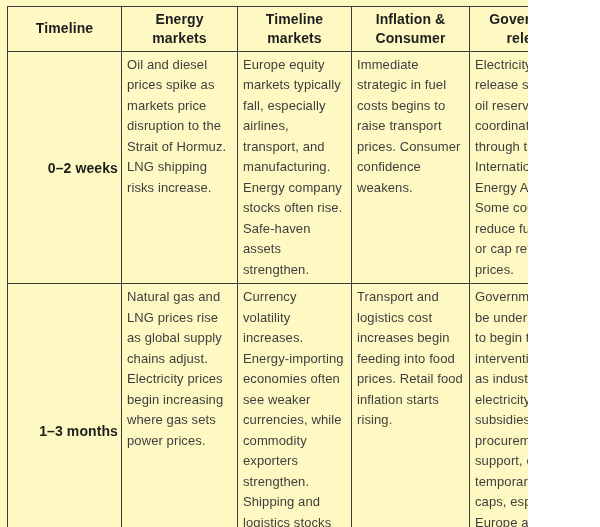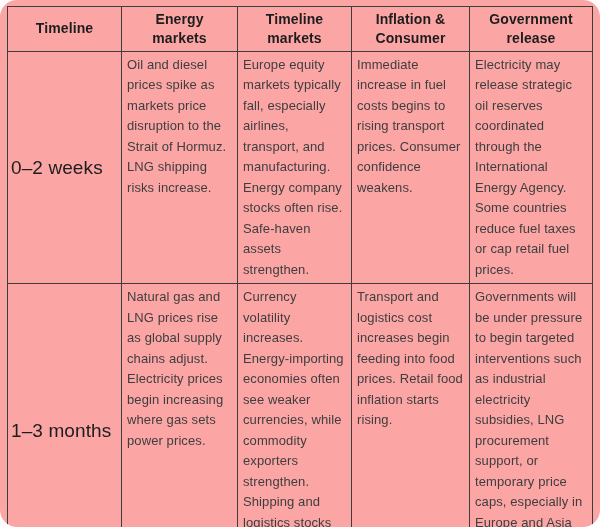--- a/index.html
+++ b/index.html
@@ -3,25 +3,24 @@
   <meta charset="utf-8">
   <style>
     html, body {
       margin: 0;
       padding: 0;
       background: #ffffff;
       font-family: "Liberation Sans", "DejaVu Sans", sans-serif;
     }
     .page {
       position: relative;
-      width: 600px;
+      width: 528px;
       height: 527px;
       overflow: hidden;
-      background: #fca5a5;
-      border-radius: 17px;
+      background: #fef9c3;
     }
     table.timeline-table {
       position: absolute;
       left: 7px;
       top: 6px;
       width: 585px;
       border-collapse: collapse;
       table-layout: fixed;
     }
     th, td {
@@ -34,24 +33,24 @@
       color: #1d1d1d;
       text-align: center;
       vertical-align: middle;
       white-space: pre-line;
       line-height: 1.35;
       padding: 3px 2px;
       height: 38px;
       letter-spacing: 0.1px;
     }
     td.timeline-cell {
-      font-size: 19px;
-      font-weight: normal;
+      font-size: 14px;
+      font-weight: bold;
       color: #1d1d1d;
-      text-align: left;
+      text-align: right;
       vertical-align: middle;
       padding: 2px 3px;
       letter-spacing: 0.1px;
     }
     td.body-cell {
       font-size: 13px;
       color: #3e3e3e;
       vertical-align: top;
       text-align: left;
       line-height: 20.5px;
@@ -84,21 +83,21 @@
 Consumer</th>
         <th class="header-cell">Government
 release</th>
       </tr>
     </thead>
     <tbody>
       <tr class="row-1">
         <td class="timeline-cell">0–2 weeks</td>
         <td class="body-cell">Oil and diesel prices spike as markets price disruption to the Strait of Hormuz. LNG shipping risks increase.</td>
         <td class="body-cell">Europe equity markets typically fall, especially airlines, transport, and manufacturing. Energy company stocks often rise. Safe-haven assets strengthen.</td>
-        <td class="body-cell">Immediate increase in fuel costs begins to rising transport prices. Consumer confidence weakens.</td>
+        <td class="body-cell">Immediate strategic in fuel costs begins to raise transport prices. Consumer confidence weakens.</td>
         <td class="body-cell">Electricity may release strategic oil reserves coordinated through the International Energy Agency. Some countries reduce fuel taxes or cap retail fuel prices.</td>
       </tr>
       <tr class="row-2">
         <td class="timeline-cell">1–3 months</td>
         <td class="body-cell">Natural gas and LNG prices rise as global supply chains adjust. Electricity prices begin increasing where gas sets power prices.</td>
         <td class="body-cell">Currency volatility increases. Energy-importing economies often see weaker currencies, while commodity exporters strengthen. Shipping and logistics stocks may face margin pressure.</td>
         <td class="body-cell">Transport and logistics cost increases begin feeding into food prices. Retail food inflation starts rising.</td>
         <td class="body-cell">Governments will be under pressure to begin targeted interventions such as industrial electricity subsidies, LNG procurement support, or temporary price caps, especially in Europe and Asia</td>
       </tr>
 

